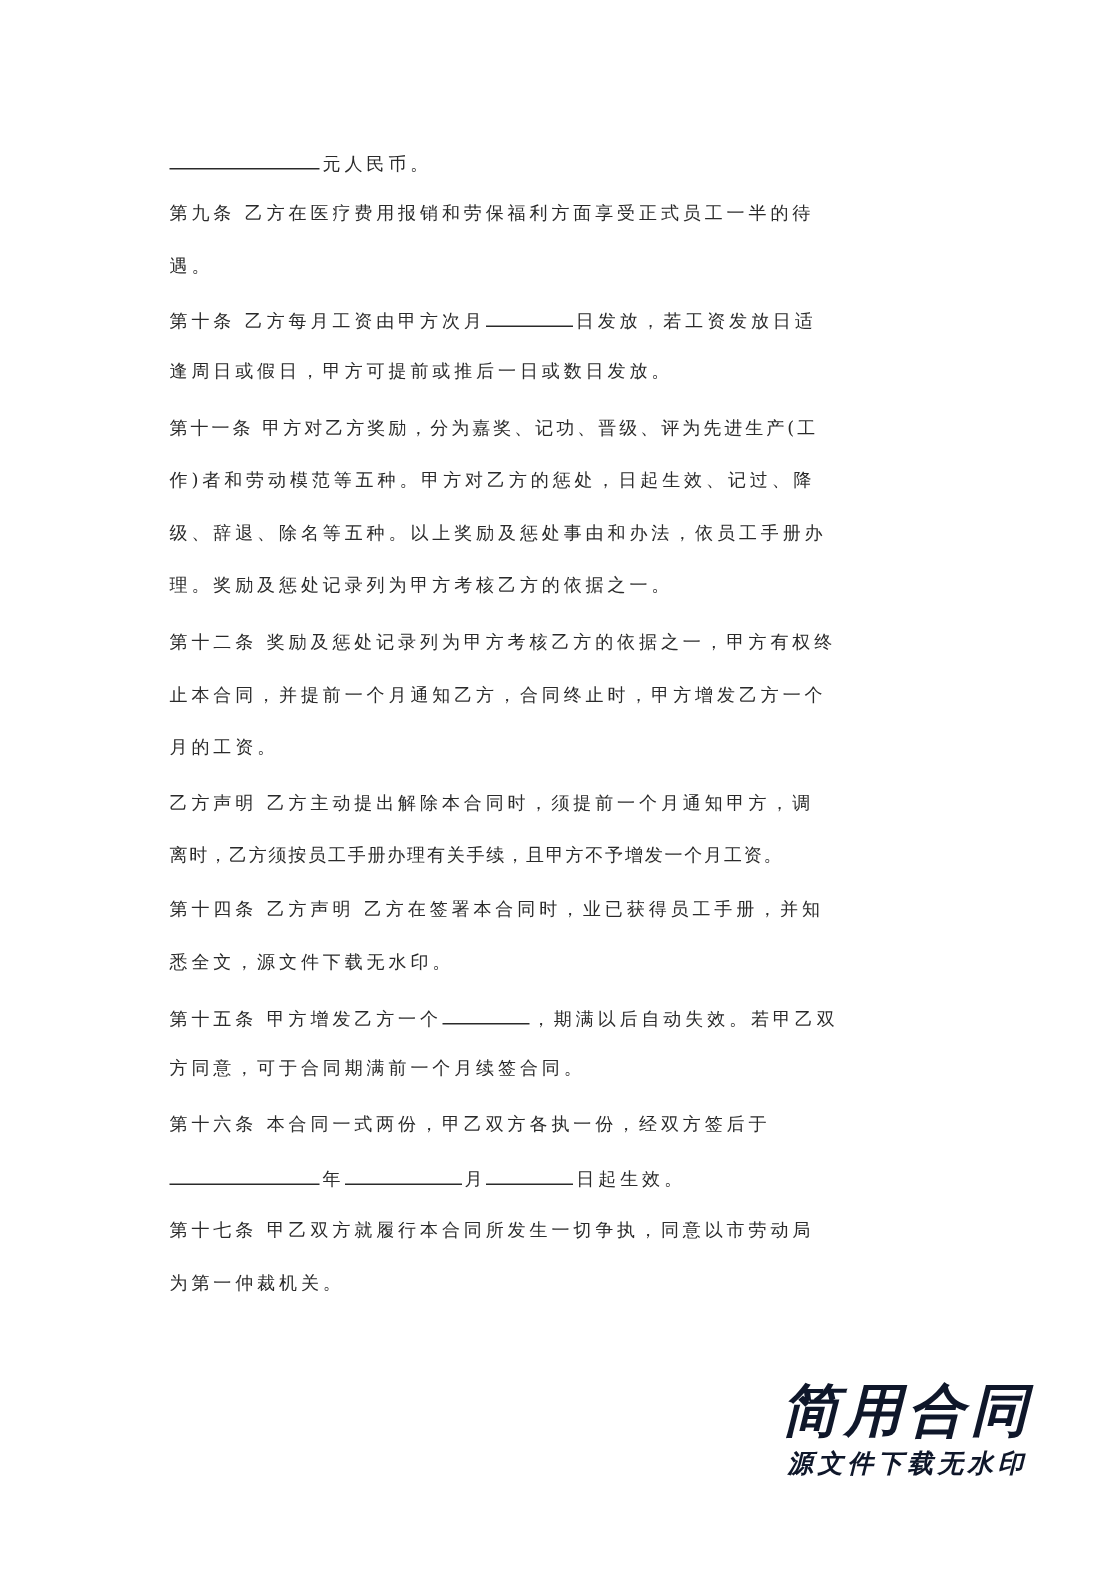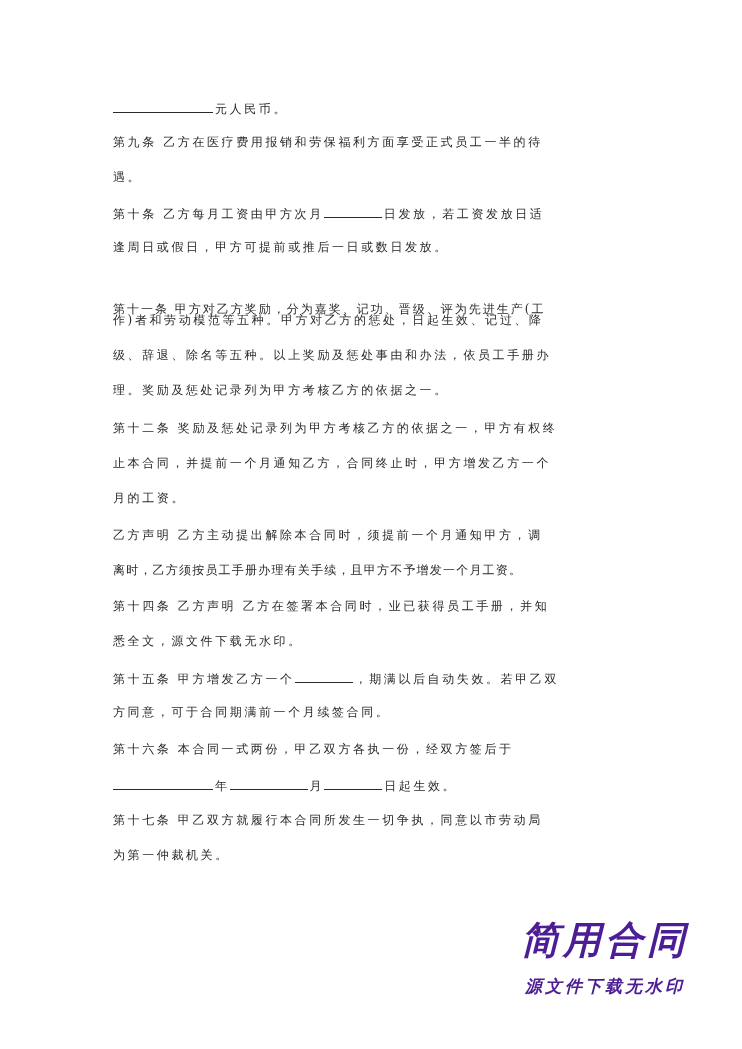--- a/index.html
+++ b/index.html
@@ -24,50 +24,50 @@
     .line {
       position: absolute;
       left: 0;
       height: 35px;
       line-height: 35px;
       font-size: 12px;
       white-space: nowrap;
       letter-spacing: 2.6px;
     }
     .line.tight { letter-spacing: 1.2px; }
-    .line.mid { letter-spacing: 2.0px; margin-top: 24px; }
+    .line.mid { letter-spacing: 2.0px; }
     .blank {
       display: inline-block;
       border-bottom: 1.3px solid #2a2a2a;
       height: 22px;
       vertical-align: baseline;
       margin-right: 2px;
     }
     .watermark {
       position: absolute;
       left: 510px;
       top: 918px;
       width: 190px;
       text-align: center;
-      color: #4c1d95;
+      color: #0f172a;
       font-family: "DejaVu Sans", "Liberation Sans", sans-serif;
       font-style: italic;
     }
     .wm-title {
       font-size: 38px;
       font-weight: bold;
       letter-spacing: 4px;
       line-height: 44px;
     }
     .wm-sub {
       font-size: 17px;
       font-weight: bold;
       letter-spacing: 3px;
       line-height: 24px;
-      margin-top: 12px;
+      margin-top: 2px;
     }
   </style>
 </head>
 <body>
 
 <div class="page">
 
   <div class="line" style="top:0px">
     <span class="blank" style="width:100px"></span><span>元人民币。</span>
   </div>

